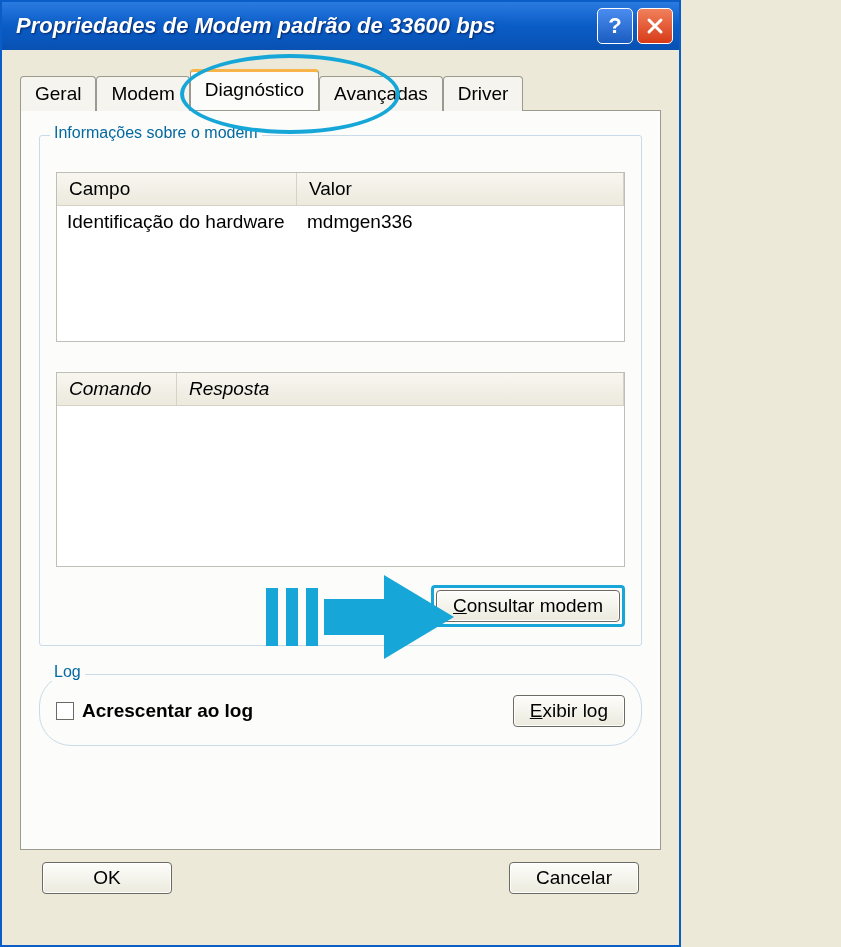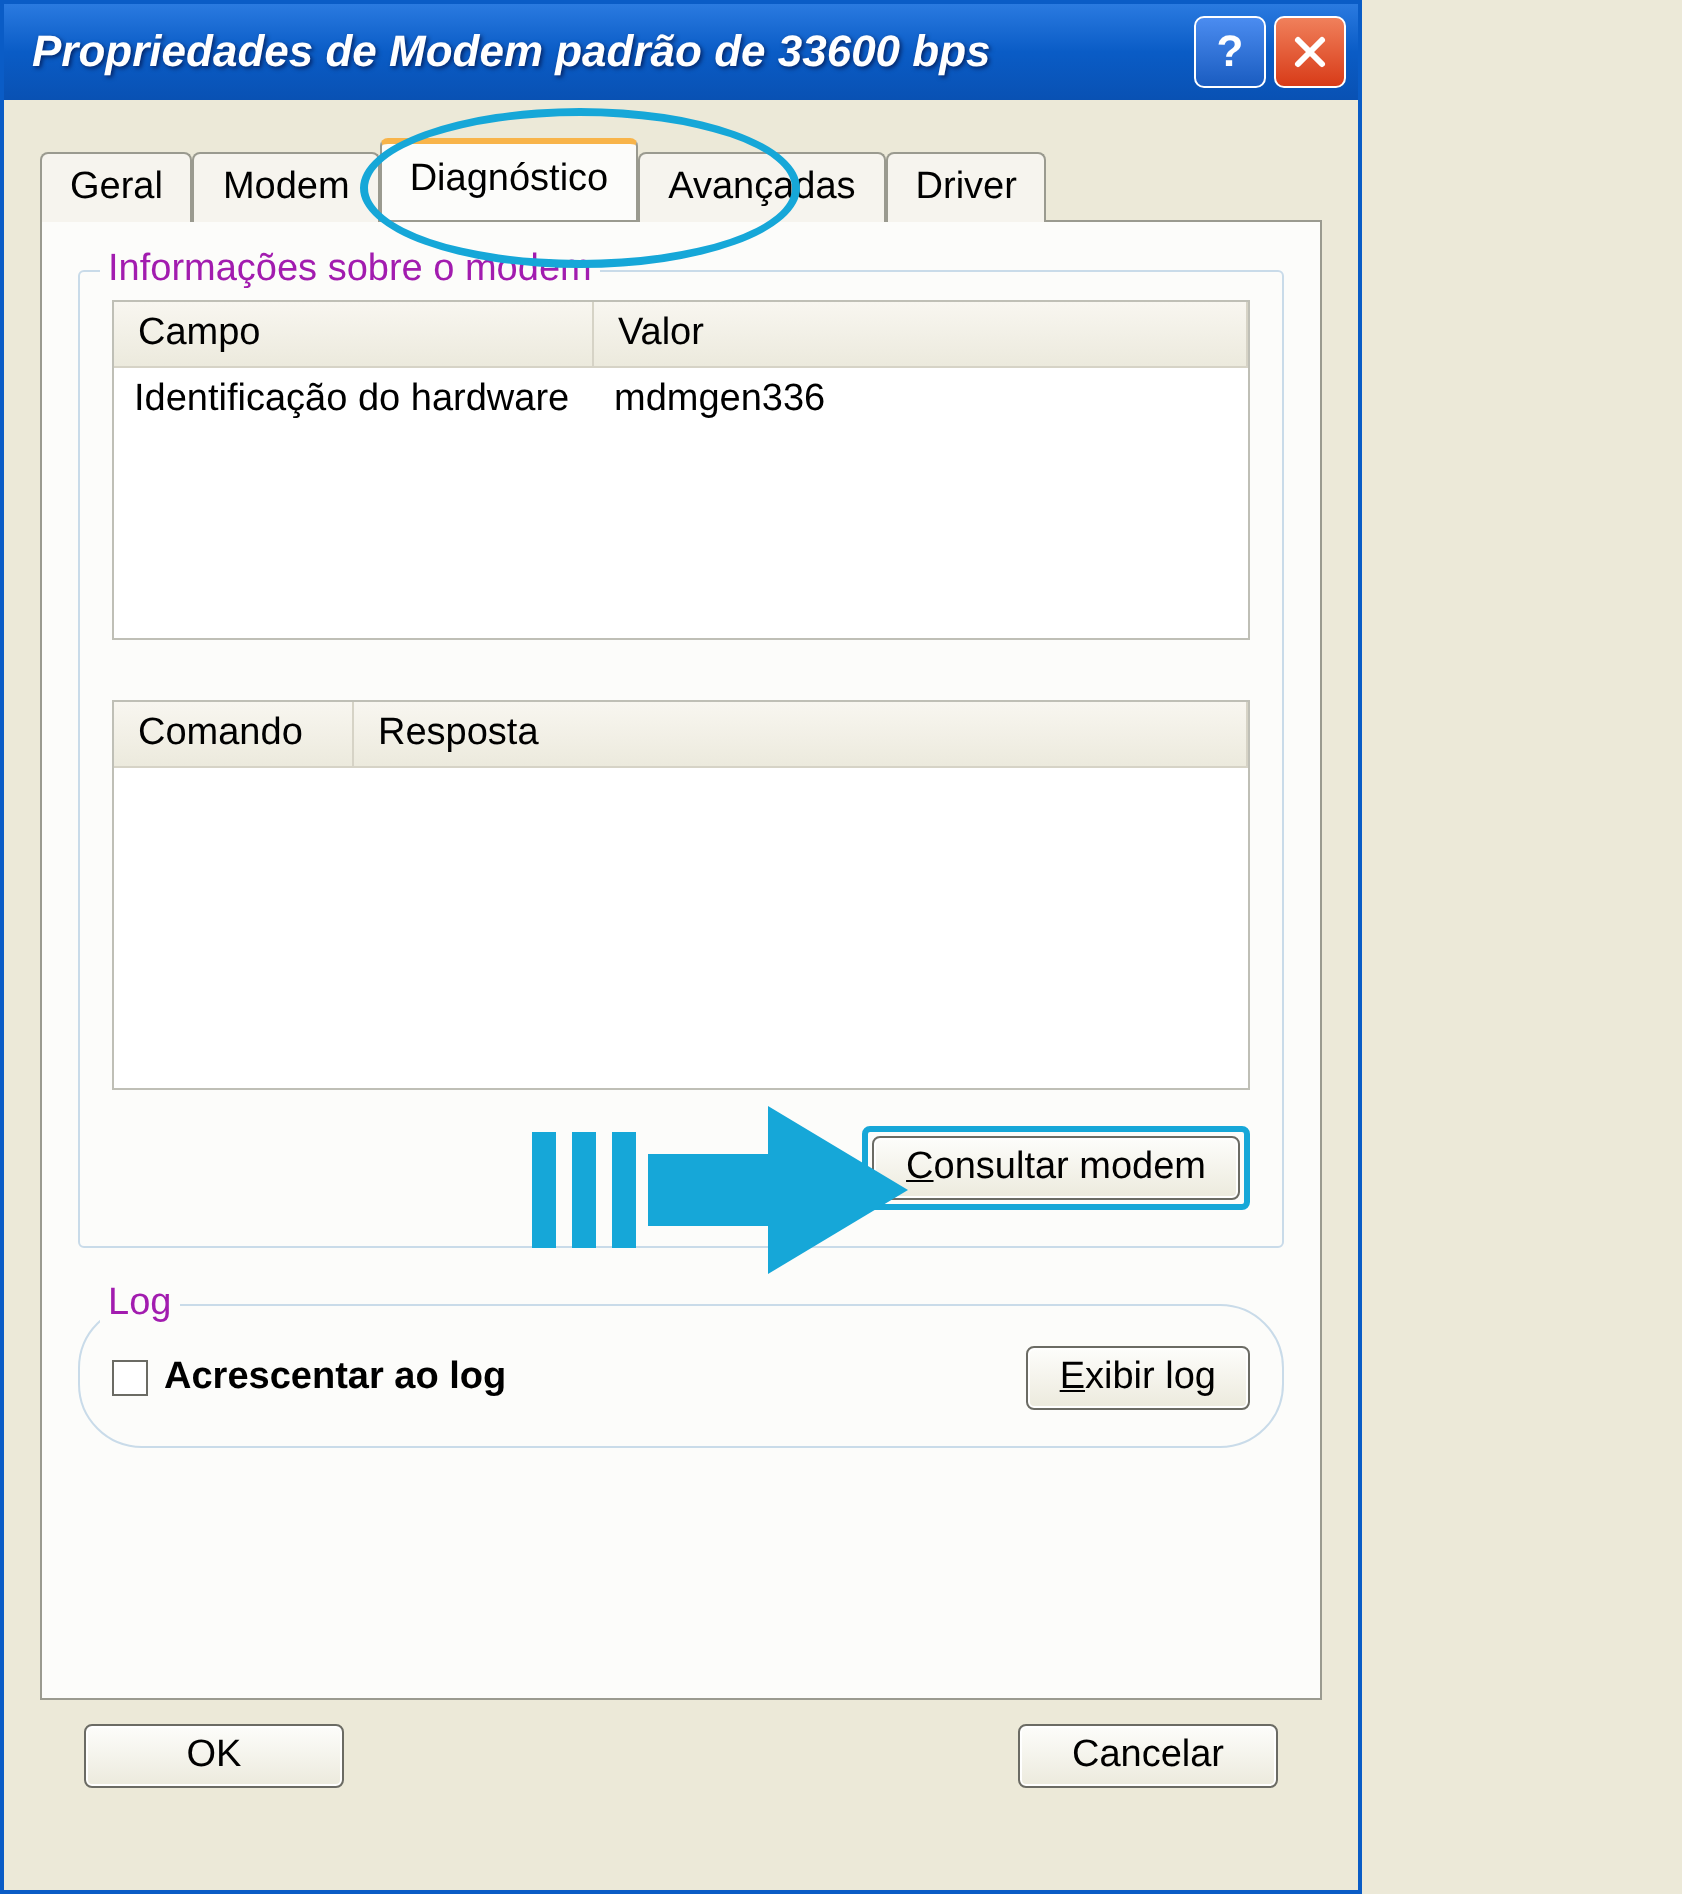--- a/index.html
+++ b/index.html
@@ -101,28 +101,28 @@
     margin-top: 10px;
     padding: 14px 16px 18px 16px;
     position: relative;
   }
   .groupbox-legend {
     position: absolute;
     top: -12px;
     left: 10px;
     background: #fcfcfa;
     padding: 0 4px;
-    color: #a21caf;
-    font-size: 19px;
+    color: #0369a1;
+    font-size: 16px;
   }
 
   .listview {
     border: 1px solid #bfbfb6;
     background: #fff;
-    margin-top: 0;
+    margin-top: 22px;
   }
   .lv-header {
     display: flex;
     background: linear-gradient(to bottom,#f8f6f0,#eceadd);
     border-bottom: 1px solid #d6d3c6;
   }
   .lv-header-cell {
     padding: 5px 12px;
     font-size: 19px;
     border-right: 1px solid #d6d3c6;
@@ -131,21 +131,21 @@
   .lv-row { display: flex; }
   .lv-cell { padding: 5px 10px; font-size: 19px; }
 
   .lv1 .col1 { width: 240px; }
   .lv1 .col2 { flex: 1; }
   .lv1 .lv-body { height: 135px; }
 
   .lv2 .col1 { width: 120px; }
   .lv2 .col2 { flex: 1; }
   .lv2 .lv-body { height: 160px; }
-  .lv2 { margin-top: 30px; }
+  .lv2 { margin-top: 30px; font-style: italic; }
 
   .xp-button {
     border: 1px solid #6b6b64;
     border-radius: 4px;
     background: linear-gradient(to bottom,#fdfdfb,#eceadd);
     padding: 4px 16px;
     font-size: 19px;
     font-family: inherit;
     cursor: pointer;
     box-shadow: inset 0 0 0 1px #fff;

